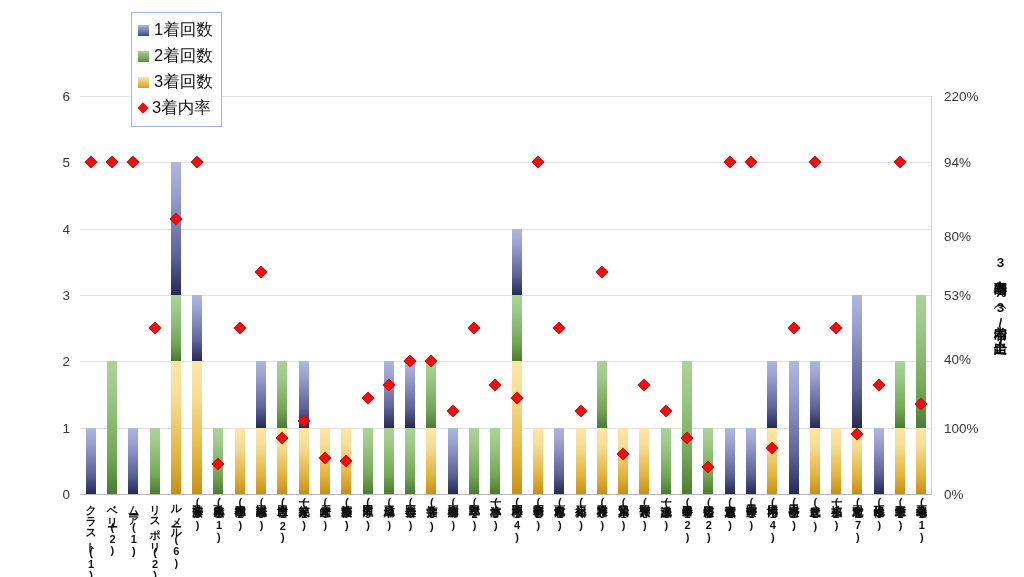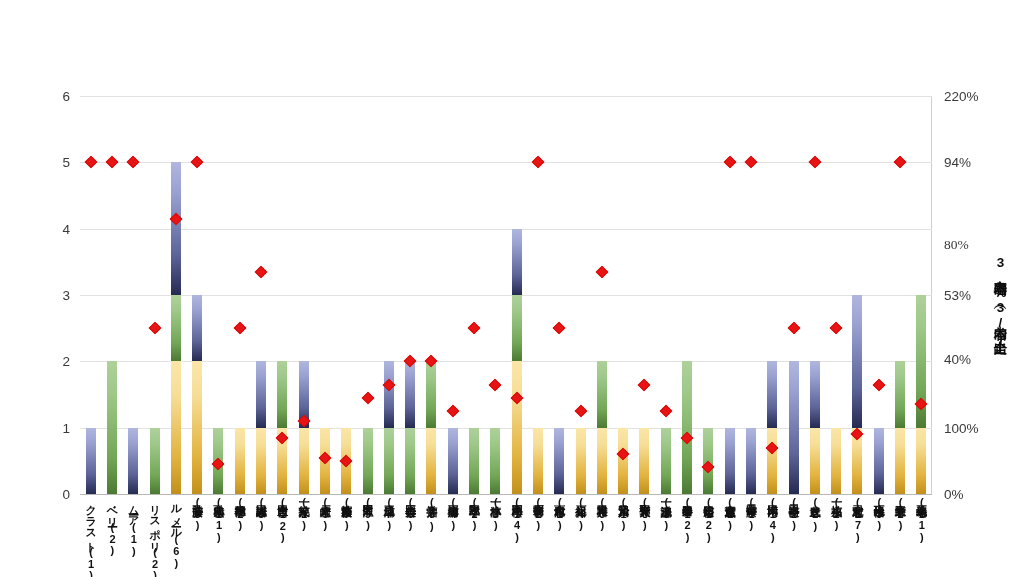--- a/index.html
+++ b/index.html
@@ -373,21 +373,21 @@
       <div class="ytick-left" style="top: 295px; left: 30px;">3</div>
       <div class="ytick-left" style="top: 228.667px; left: 30px;">4</div>
       <div class="ytick-left" style="top: 162.333px; left: 30px;">5</div>
       <div class="ytick-left" style="top: 96px; left: 30px;">6</div>
     </div>
   <div id="yticks-right">
       <div class="ytick-right" style="top: 494px;">0%</div>
       <div class="ytick-right" style="top: 427.667px;">100%</div>
       <div class="ytick-right" style="top: 359px;">40%</div>
       <div class="ytick-right" style="top: 295px;">53%</div>
-      <div class="ytick-right" style="top: 245px; font-family: Liberation Serif, serif;">80%</div>
+      <div class="ytick-right" style="top: 236px;">80%</div>
       <div class="ytick-right" style="top: 162.333px;">94%</div>
       <div class="ytick-right" style="top: 96px;">220%</div>
     </div>
   <div id="xaxis">
       <div class="xlabel" style="left: 10.65px;">クラスト(1)</div>
       <div class="xlabel" style="left: 31.95px;">ベリー(2)</div>
       <div class="xlabel" style="left: 53.25px;">ムーア(1)</div>
       <div class="xlabel" style="left: 74.55px;">リスポリ(2)</div>
       <div class="xlabel" style="left: 95.85px;">ルメール(6)</div>
       <div class="xlabel" style="left: 117.15px;">安藤勝己(3)</div>
@@ -420,13 +420,31 @@
       <div class="xlabel" style="left: 692.25px;">内田博幸(14)</div>
       <div class="xlabel" style="left: 713.55px;">菱田裕二(2)</div>
       <div class="xlabel" style="left: 734.85px;">武豊(2)</div>
       <div class="xlabel" style="left: 756.15px;">福永祐一(2)</div>
       <div class="xlabel" style="left: 777.45px;">北村宏司(17)</div>
       <div class="xlabel" style="left: 798.75px;">木幡巧也(3)</div>
       <div class="xlabel" style="left: 820.05px;">野中悠太(2)</div>
       <div class="xlabel" style="left: 841.35px;">蛯名正義(11)</div>
     </div>
 
+  <div id="legend">
+    <div class="legend-row">
+      <span class="legend-swatch s1"></span>
+      <span class="legend-label">1着回数</span>
+    </div>
+    <div class="legend-row">
+      <span class="legend-swatch s2"></span>
+      <span class="legend-label">2着回数</span>
+    </div>
+    <div class="legend-row">
+      <span class="legend-swatch s3"></span>
+      <span class="legend-label">3着回数</span>
+    </div>
+    <div class="legend-row">
+      <span class="legend-diamond"></span>
+      <span class="legend-label">3着内率</span>
+    </div>
+  </div>
 </div>
 
 </body></html>

